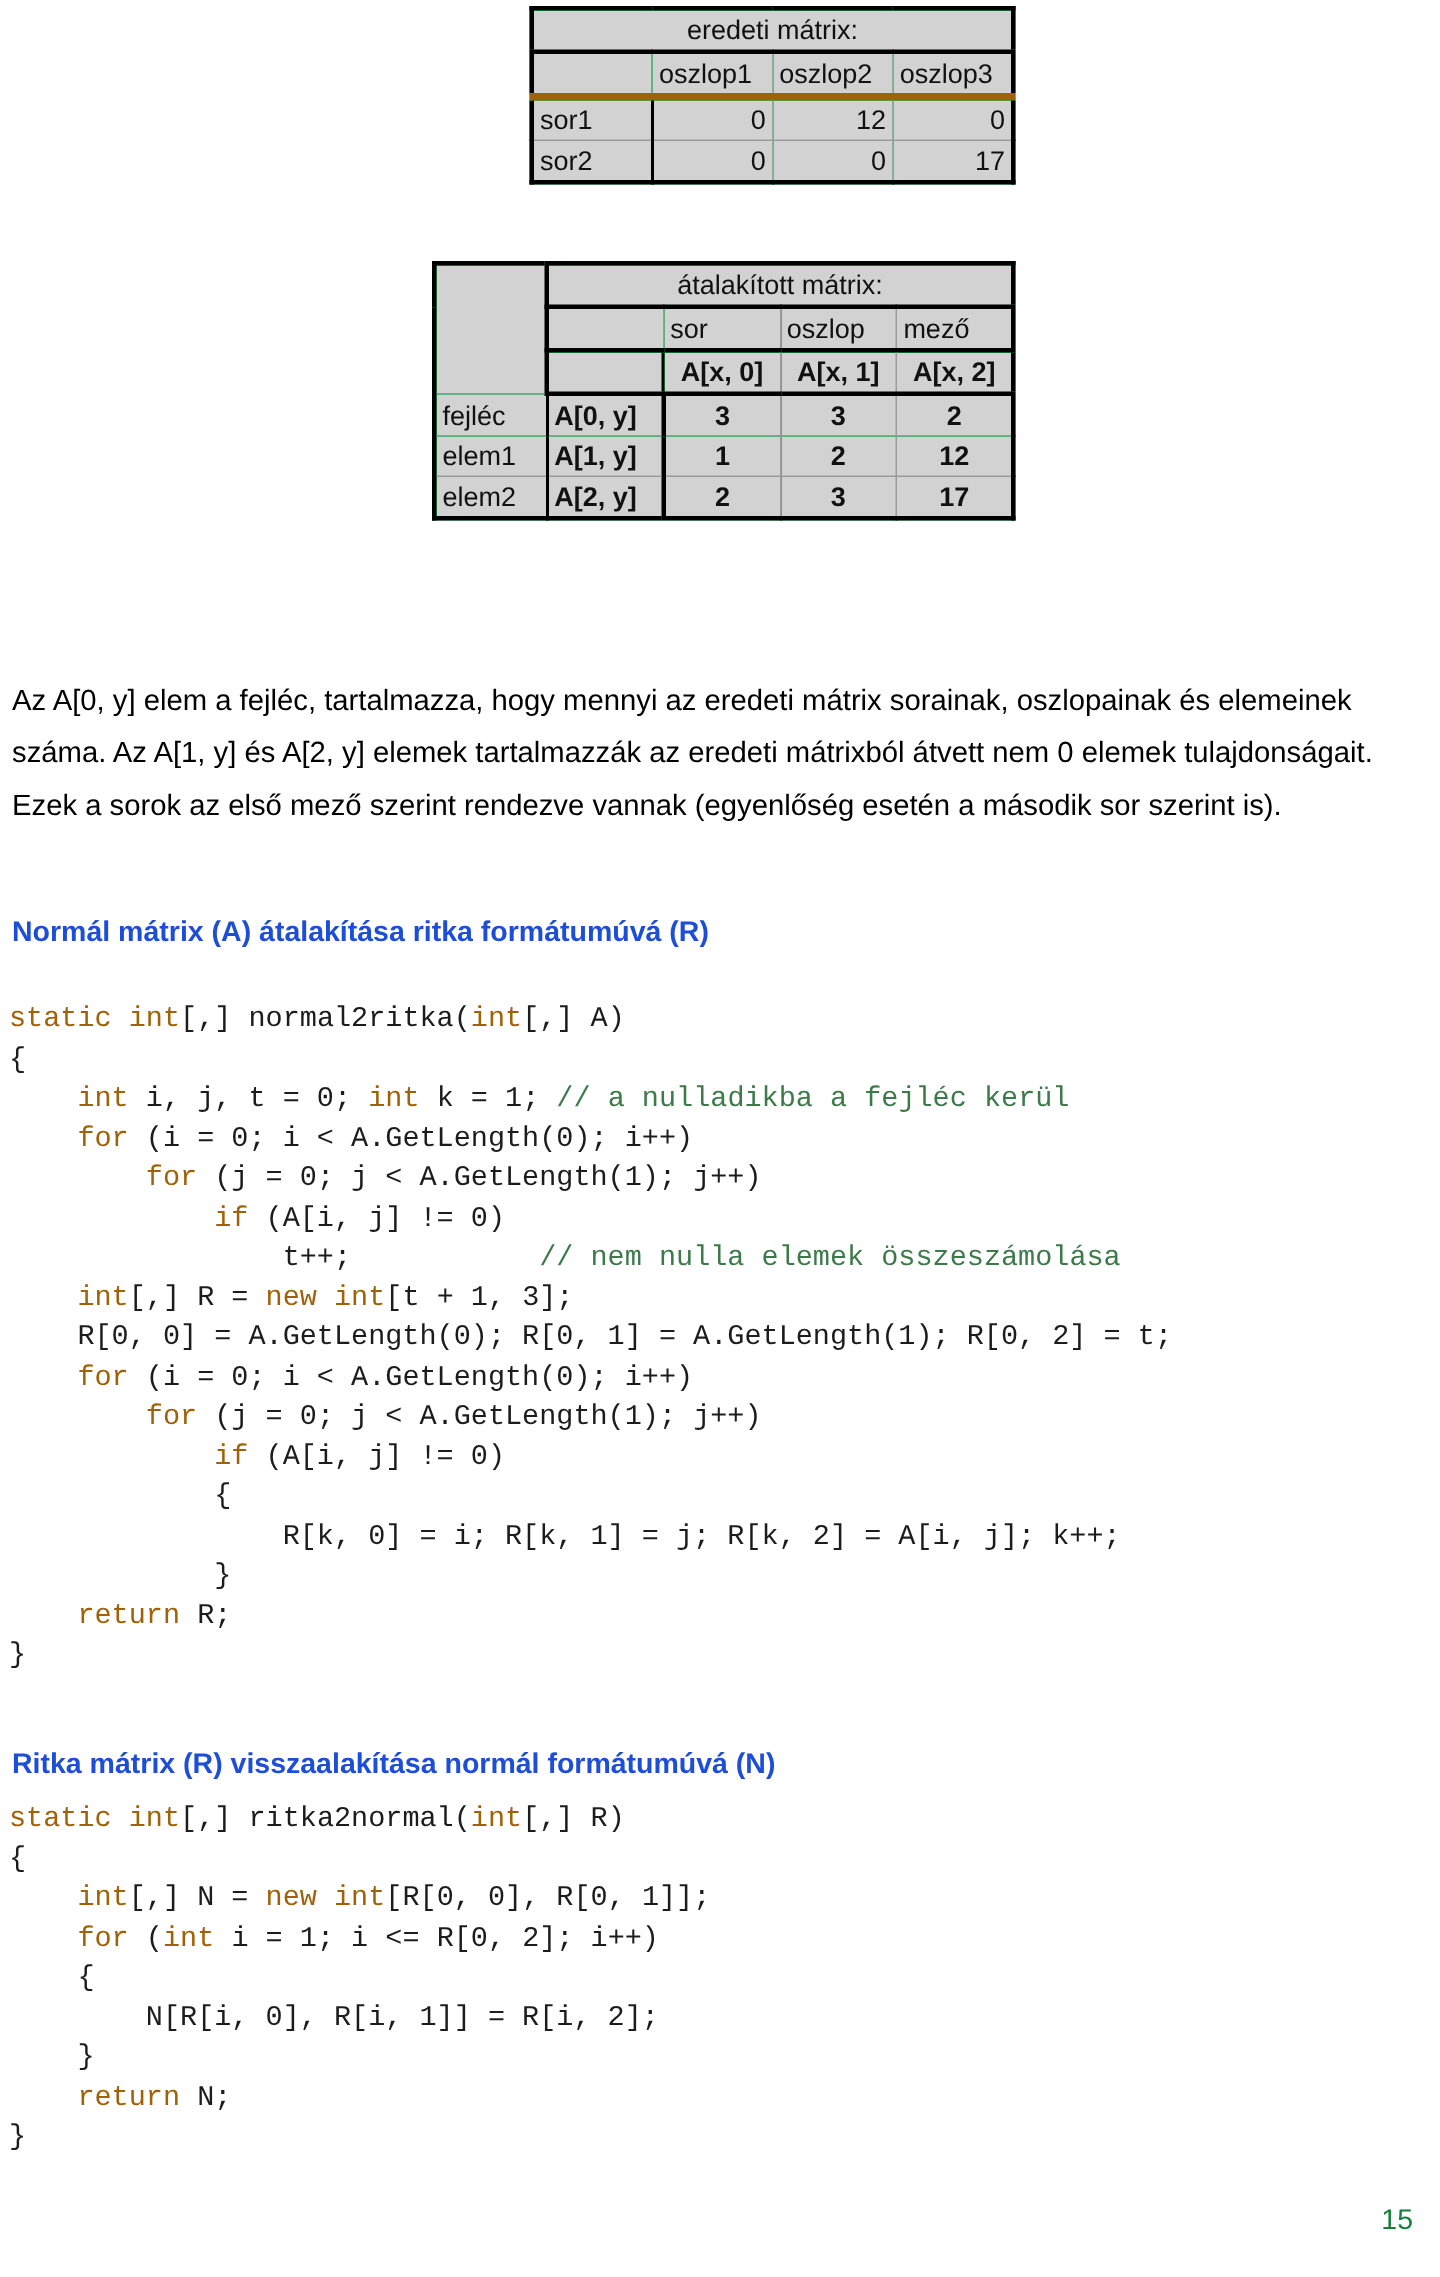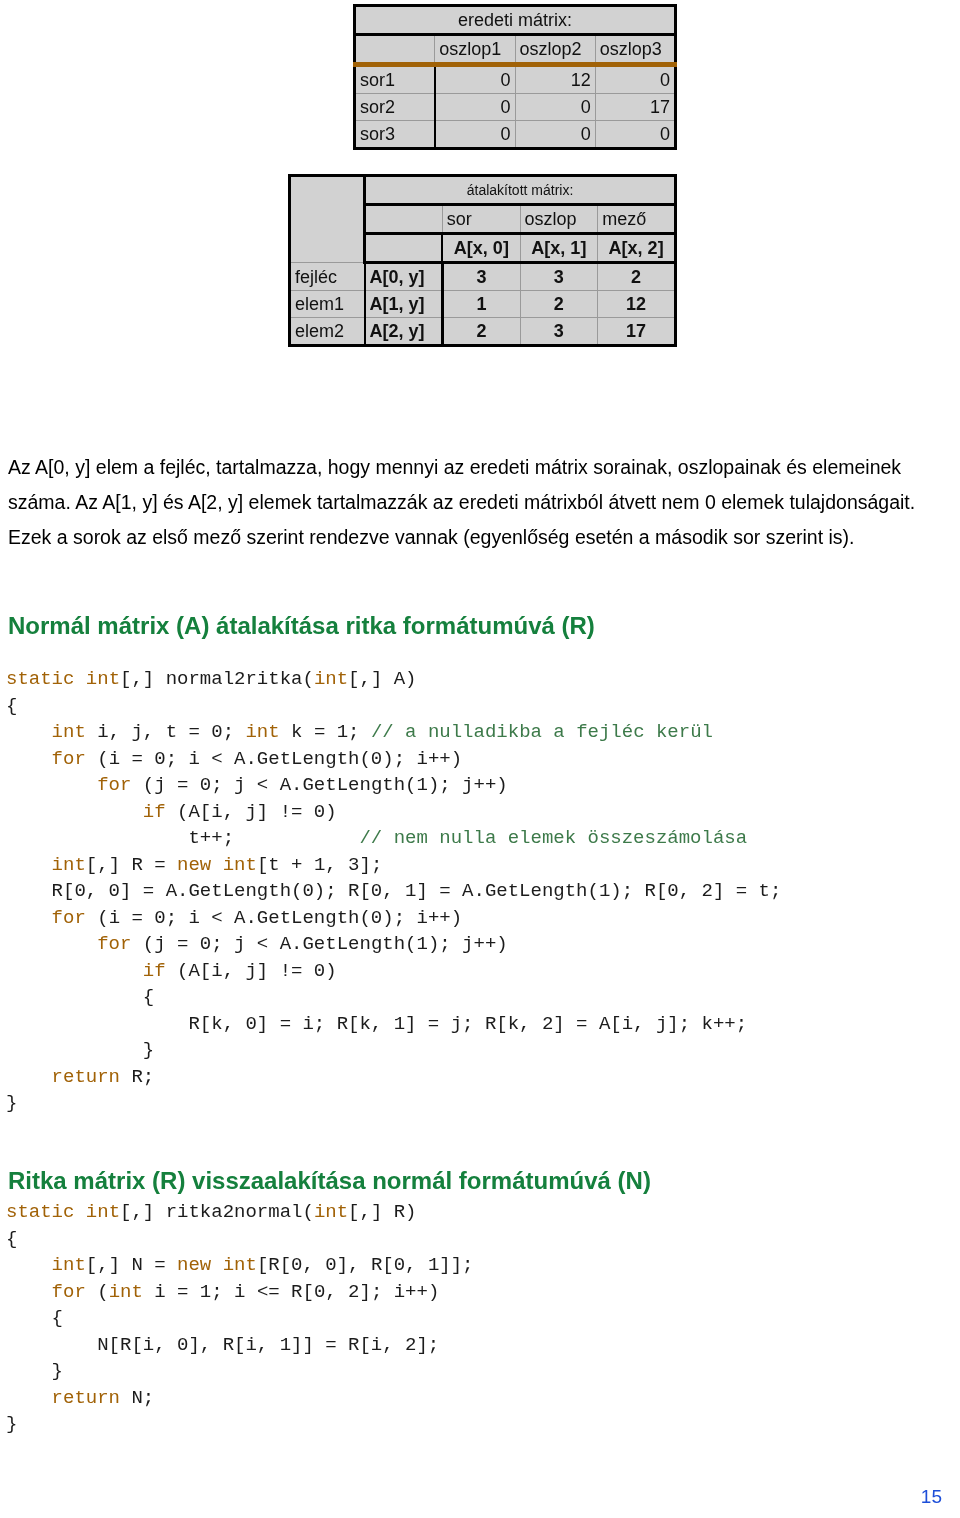--- a/index.html
+++ b/index.html
@@ -76,21 +76,21 @@
     width: 389px;
     border: 3px solid #000000;
   }
   #table-atalakitott .blank-merge {
     border-right: 3px solid #000000;
     background: #d2d2d2;
   }
   #table-atalakitott .t-title {
     text-align: center;
     border-bottom: 3px solid #000000;
-    font-size: 14px;
+    font-size: 18px;
     margin-top: 44px;
   }
   #table-atalakitott .grp-head {
     text-align: left;
     border-bottom: 3px solid #000000;
   }
   #table-atalakitott .idx-head {
     text-align: center;
     font-weight: bold;
     border-bottom: 3px solid #000000;
@@ -121,24 +121,24 @@
     line-height: 35px;
     text-align: left;
     color: #000000;
   }
   #para-1 { top: 430px; }
 
   .heading {
     position: absolute;
     left: 8px;
     width: 930px;
-    font-size: 24px;
+    font-size: 19px;
     font-weight: bold;
     line-height: 28px;
-    color: #15803d;
+    color: #1d4ed8;
   }
   #heading-1 { top: 592px; }
   #heading-2 { top: 1147px; }
 
   
   .code {
     position: absolute;
     left: 6px;
     width: 950px;
     font-family: "Liberation Mono", "DejaVu Sans Mono", monospace;
@@ -151,23 +151,23 @@
   #code-1 { top: 647px; }
   #code-2 { top: 1180px; }
 
   .kw  { color: #a16207; }
   .cmt { color: #3d7a4a; }
 
   
   .page-number {
     position: absolute;
     right: 18px;
-    bottom: 10px;
+    bottom: 26px;
     font-size: 19px;
-    color: #1d4ed8;
+    color: #15803d;
     font-family: "Liberation Sans", sans-serif;
     margin-left: 21px;
   }
 </style>
 </head>
 <body>
 
 <div class="figure-area">
 
   <table id="table-eredeti" class="matrix-table">
@@ -185,26 +185,20 @@
         <td class="row-label">sor1</td>
         <td class="num">0</td>
         <td class="num">12</td>
         <td class="num">0</td>
       </tr>
       <tr>
         <td class="row-label">sor2</td>
         <td class="num">0</td>
         <td class="num">0</td>
         <td class="num">17</td>
-      </tr>
-      <tr>
-        <td class="row-label">sor3</td>
-        <td class="num">0</td>
-        <td class="num">0</td>
-        <td class="num">0</td>
       </tr>
     </tbody>
   </table>
 
   <table id="table-atalakitott" class="matrix-table">
     <tbody>
       <tr>
         <td class="blank-merge" rowspan="3" style="width:64px;"></td>
         <td class="t-title" colspan="4">átalakított mátrix:</td>
       </tr>

